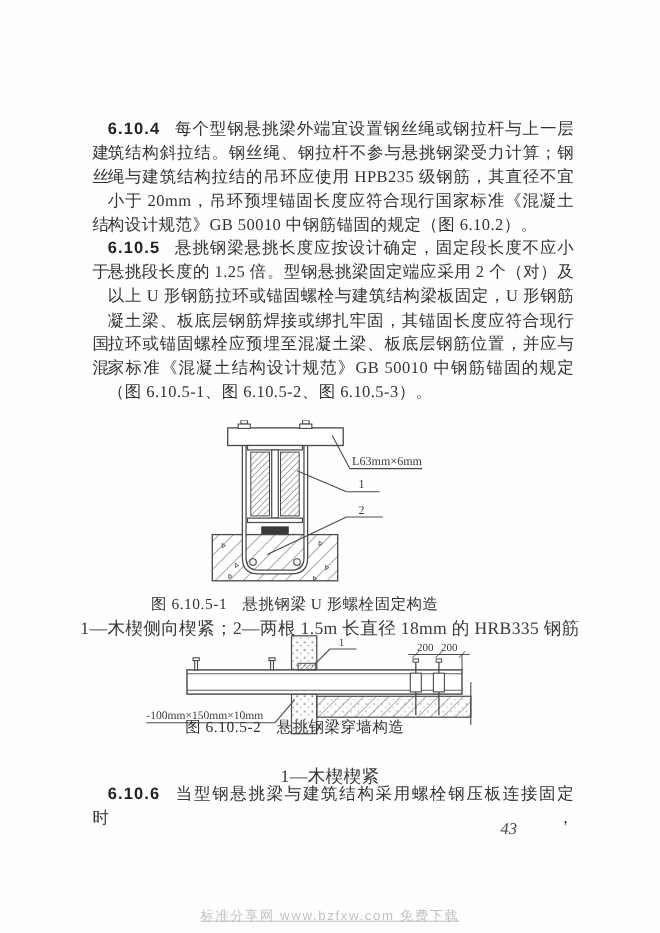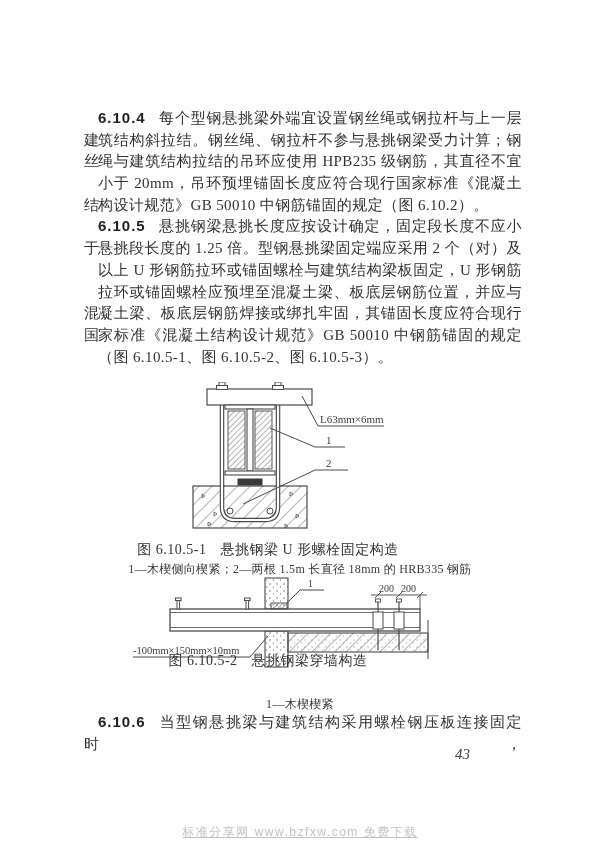--- a/index.html
+++ b/index.html
@@ -23,21 +23,21 @@
   .secnum{font-family:"Liberation Sans","DejaVu Sans",sans-serif;font-weight:bold;color:#222;margin-left:14px;}
   .secnum:not(:empty){margin-right:13px;letter-spacing:1px;}
   
   .caption{
     position:absolute;left:0;width:536px;text-align:center;
     font-size:14px;color:#333;letter-spacing:0.5px;
   }
   .caption .gap{display:inline-block;width:14px;}
   .legend{
     position:absolute;left:0;width:600px;text-align:center;
-    font-size:12px;color:#3a3a3a;letter-spacing:0.3px;
+    font-size:16px;color:#3a3a3a;letter-spacing:0.3px;
   }
   .para-last{
     position:absolute;left:84px;top:711px;width:438px;
     font-size:15px;letter-spacing:0.4px;line-height:21.7px;color:#333;
     text-align:justify;text-align-last:justify;white-space:normal;
   }
   .pagenum{
     position:absolute;left:380px;top:746px;width:90px;text-align:right;
     font-size:15px;font-style:italic;color:#444;
   }
@@ -60,22 +60,22 @@
 
   <div class="textblock">
     <div class="bline fill"><b class="secnum">6.10.4</b><span>每个型钢悬挑梁外端宜设置钢丝绳或钢拉杆与上一层建</span></div>
     <div class="bline fill"><b class="secnum"></b><span>筑结构斜拉结。钢丝绳、钢拉杆不参与悬挑钢梁受力计算；钢丝</span></div>
     <div class="bline fill"><b class="secnum"></b><span>绳与建筑结构拉结的吊环应使用 HPB235 级钢筋，其直径不宜</span></div>
     <div class="bline fill"><b class="secnum"></b><span>小于 20mm，吊环预埋锚固长度应符合现行国家标准《混凝土结</span></div>
     <div class="bline"><b class="secnum"></b><span>构设计规范》GB 50010 中钢筋锚固的规定（图 6.10.2）。</span></div>
     <div class="bline fill"><b class="secnum">6.10.5</b><span>悬挑钢梁悬挑长度应按设计确定，固定段长度不应小于</span></div>
     <div class="bline fill"><b class="secnum"></b><span>悬挑段长度的 1.25 倍。型钢悬挑梁固定端应采用 2 个（对）及</span></div>
     <div class="bline fill"><b class="secnum"></b><span>以上 U 形钢筋拉环或锚固螺栓与建筑结构梁板固定，U 形钢筋</span></div>
+    <div class="bline fill"><b class="secnum"></b><span>凝土梁、板底层钢筋焊接或绑扎牢固，其锚固长度应符合现行国</span></div>
     <div class="bline fill"><b class="secnum"></b><span>拉环或锚固螺栓应预埋至混凝土梁、板底层钢筋位置，并应与混</span></div>
-    <div class="bline fill"><b class="secnum"></b><span>凝土梁、板底层钢筋焊接或绑扎牢固，其锚固长度应符合现行国</span></div>
     <div class="bline fill"><b class="secnum"></b><span>家标准《混凝土结构设计规范》GB 50010 中钢筋锚固的规定</span></div>
     <div class="bline"><b class="secnum"></b><span>（图 6.10.5-1、图 6.10.5-2、图 6.10.5-3）。</span></div>
   </div>
 
   <svg class="figsvg" style="left:150px;top:382px;" width="260" height="162" viewBox="0 0 260 162">
     <defs>
       <pattern id="f1-hatch" width="4" height="4" patternUnits="userSpaceOnUse" patternTransform="rotate(45)">
         <line x1="0" y1="0" x2="0" y2="4" stroke="#6a6a6a" stroke-width="1"></line>
       </pattern>
       <pattern id="f1-conc" width="9" height="9" patternUnits="userSpaceOnUse" patternTransform="rotate(45)">

